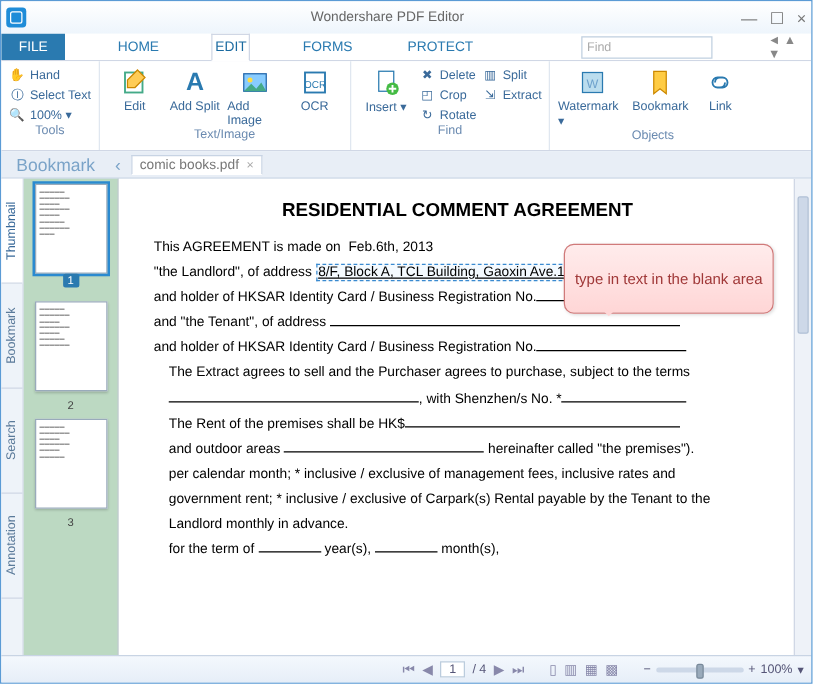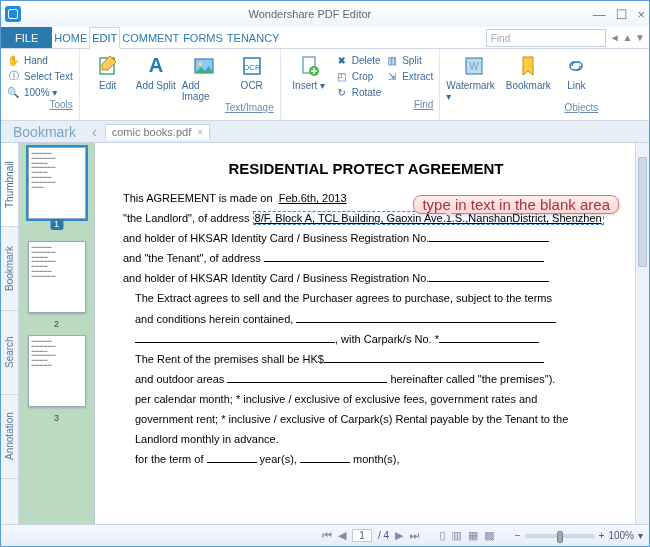--- a/index.html
+++ b/index.html
@@ -3,31 +3,31 @@
 <meta charset="utf-8">
 <style>
 * { box-sizing: border-box; margin: 0; padding: 0; font-family: "Segoe UI", Tahoma, sans-serif; }
 body { width: 650px; height: 547px; background: #fff; overflow: hidden; border: 1px solid #5b9bd5; }
 .titlebar { height: 26px; background: linear-gradient(#fff,#eef5fc); display: flex; align-items: center; padding: 0 4px; font-size: 11px; color: #333; }
 .titlebar .appicon { width: 16px; height: 16px; border-radius: 3px; background: #1e8cd8; margin-right: 6px; position: relative; }
 .titlebar .appicon::after { content:""; position:absolute; inset:3px; border:1.5px solid #fff; border-radius:2px; }
 .titlebar .title { flex: 1; text-align: center; color: #666; }
 .titlebar .winbtns { display: flex; gap: 10px; color: #777; }
 .titlebar .winbtns span { cursor: default; font-size: 13px; }
-.menubar { height: 22px; display: flex; align-items: stretch; background: #fff; border-bottom: 1px solid #d0d7e5; font-size: 11px; }
+.menubar { height: 22px; display: flex; align-items: stretch; background: #fff; border-bottom: 1px solid #d0d7e5; font-size: 11px; gap: 40px; }
 .menubar .file { background: #2a7ab0; color: #fff; padding: 0 14px; display: flex; align-items: center; }
 .menubar .tab { padding: 0 2px; display: flex; align-items: center; color: #2a7ab0; }
 .menubar .tab.active { border: 1px solid #d0d7e5; border-bottom: 1px solid #fff; margin-bottom: -1px; background: #fff; color: #1a6aa0; }
 .menubar .spacer { flex: 1; }
 .menubar .find { width: 120px; height: 18px; border: 1px solid #c0d0e0; margin: 2px 4px; font-size: 10px; padding: 0 4px; color: #aaa; display:flex; align-items:center; }
 .menubar .arrows { display:flex; align-items:center; gap:2px; color:#888; font-size:10px; padding-right:4px;}
 .ribbon { height: 72px; background: #fff; border-bottom: 1px solid #d0d7e5; display: flex; font-size: 10px; }
 .group { border-right: 1px solid #e0e7f0; padding: 2px 6px 0; display: flex; flex-direction: column; }
 .group .items { flex:1; display:flex; align-items:flex-start; gap:4px; }
-.group .lbl { text-align: right; color: #6a8ab0; font-size: 10px; padding-bottom: 17px; text-decoration: underline;}
+.group .lbl { text-align: center; color: #6a8ab0; font-size: 10px; padding-bottom: 17px;}
 .vbtn { display:flex; flex-direction:column; align-items:center; width:44px; padding-top:2px; color:#3a6a9a;}
 .vbtn .ic { width:26px; height:26px; display:flex; align-items:center; justify-content:center; margin-bottom:1px;}
 .smallcol { display:flex; flex-direction:column; gap:2px; padding-top:2px;}
 .smallcol div { display:flex; align-items:center; gap:3px; color:#3a6a9a; white-space:nowrap;}
 .smallcol .ic { width:14px; height:14px; display:inline-flex; align-items:center; justify-content:center;}
 .tabstrip { height: 22px; display:flex; align-items:center; background:#e8eef6; border-bottom:1px solid #c8d4e4; font-size:11px; padding-left:4px;}
 .tabstrip .bk { color:#7aa3c8; font-size:14px; padding:0 8px; display:flex; align-items:center; gap:4px;}
 .tabstrip .doc { background:#fff; border:1px solid #c8d4e4; border-bottom:1px solid #fff; margin-bottom:-1px; padding:1px 6px; display:flex; align-items:flex-end; gap:6px; color:#777;}
 .tabstrip .doc .x { color:#aaa; font-size:10px;}
 .workspace { display:flex; height: calc(547px - 26px - 22px - 72px - 22px - 22px - 2px); }
@@ -37,23 +37,23 @@
 .thumbpane { width:76px; background:#bcd9c2; border-right:1px solid #c0c8d0; overflow:hidden; padding:4px 0; display:flex; flex-direction:column; align-items:center; gap:6px;}
 .thumb { width:58px; background:#fff; border:1px solid #9ab; box-shadow:0 1px 2px rgba(0,0,0,.2); font-size:4px; padding:3px; color:#999; line-height:1.2; position:relative;}
 .thumb.sel { outline:2px solid #2a8ad0; }
 .thumb .pg { position:absolute; bottom:-12px; left:50%; transform:translateX(-50%); background:#2a7ab0; color:#fff; font-size:9px; padding:0 4px; border-radius:2px;}
 .pgnum { font-size:9px; color:#444; }
 .docarea { flex:1; position:relative; overflow:hidden; background:#fff;}
 .page { position:absolute; inset:0 14px 0 0; padding:10px 14px 10px 16px; font-family:"Times New Roman",serif; color:#000; font-size:11px; line-height:1.55; overflow:auto;}
 .page h1 { text-align:center; font-size:15px; font-weight:bold; margin:4px 0 10px;}
 .page p { margin:3px 0; }
 .u { display:inline-block; border-bottom:1px solid #000; min-width:90px; }
-.input1 { text-decoration:underline; }
+.input1 { }
 .input2 { text-decoration:underline; border:1px dashed #3a8ad0; padding:0 1px; background:#f4faff;}
-.callout { position:absolute; right:30px; top:52px; background:linear-gradient(#ffecec,#ffd6d6); border:1px solid #d07a7a; border-radius:8px; padding:0 8px; font-size:15px; color:#a03838; font-family:"Segoe UI",sans-serif; text-align:right; box-shadow:1px 1px 3px rgba(0,0,0,.15);}
+.callout { position:absolute; right:30px; top:52px; background:linear-gradient(#ffecec,#ffd6d6); border:1px solid #d07a7a; border-radius:8px; padding:20px 8px; font-size:12px; color:#a03838; font-family:"Segoe UI",sans-serif; text-align:right; box-shadow:1px 1px 3px rgba(0,0,0,.15);}
 .callout::after { content:""; position:absolute; left:30px; bottom:-8px; border:5px solid transparent; border-top-color:#ffd6d6;}
 .vscroll { position:absolute; right:0; top:0; bottom:0; width:14px; background:#eef2f8; border-left:1px solid #d0d7e5;}
 .vscroll .vthumb { position:absolute; left:2px; right:2px; top:14px; height:110px; background:#cdd8e8; border:1px solid #b0c0d5; border-radius:2px;}
 .statusbar { height:22px; background:linear-gradient(#f4f8fd,#e6eef8); border-top:1px solid #c8d4e4; display:flex; align-items:center; font-size:10px; color:#557; padding:0 6px; gap:6px;}
 .statusbar .sp { flex:1;}
 .statusbar .pgbox { border:1px solid #bcd; background:#fff; padding:0 6px;}
 .statusbar .navic { color:#88a; font-size:11px; }
 .statusbar .zoom { display:flex; align-items:center; gap:4px;}
 .statusbar .ztrack { width:70px; height:4px; background:#cdd8e8; border-radius:2px; position:relative;}
 .statusbar .ztrack::after { content:""; position:absolute; left:50%; top:-3px; width:4px; height:10px; background:#9ab; border:1px solid #789; border-radius:2px; transform:translateX(-50%);}
@@ -69,23 +69,22 @@
     <span>—</span>
     <span>☐</span>
     <span>×</span>
   </span>
 </div>
 
 <div class="menubar">
   <div class="file">FILE</div>
   <div class="tab">HOME</div>
   <div class="tab active">EDIT</div>
-  <div class="tab">COMMENT</div>
   <div class="tab">FORMS</div>
-  <div class="tab">TENANCY</div>
+  <div class="tab">PROTECT</div>
   <div class="spacer"></div>
   <div class="find">Find</div>
   <div class="arrows">◄ ▲ ▼</div>
 </div>
 
 <div class="ribbon">
   <div class="group">
     <div class="items">
       <div class="smallcol">
         <div>
@@ -247,32 +246,31 @@
       <div class="thumb sel" style="height:72px;">▬▬▬▬▬<br>▬▬▬▬▬▬<br>▬▬▬▬<br>▬▬▬▬▬▬<br>▬▬▬▬<br>▬▬▬▬▬<br>▬▬▬▬▬▬<br>▬▬▬<div class="pg">1</div></div>
     </div>
     <div style="height:10px"></div>
     <div class="thumb" style="height:72px;">▬▬▬▬▬<br>▬▬▬▬▬▬<br>▬▬▬▬<br>▬▬▬▬▬▬<br>▬▬▬▬<br>▬▬▬▬▬<br>▬▬▬▬▬▬</div>
     <div class="pgnum">2</div>
     <div class="thumb" style="height:72px;">▬▬▬▬▬<br>▬▬▬▬▬▬<br>▬▬▬▬<br>▬▬▬▬▬▬<br>▬▬▬▬<br>▬▬▬▬▬</div>
     <div class="pgnum">3</div>
   </div>
   <div class="docarea">
     <div class="page">
-      <h1>RESIDENTIAL PROTECT AGREEMENT</h1>
+      <h1>RESIDENTIAL COMMENT AGREEMENT</h1>
       <p style="text-indent:12px"><span>This AGREEMENT is made on</span>&nbsp;&nbsp;<span class="input1">Feb.6th, 2013</span></p>
       <p style="text-indent:12px"><span>"the Landlord", of address</span> <span class="input2">8/F, Block A, TCL Building, Gaoxin Ave.1.S.,NanshanDistrict, Shenzhen</span></p>
       <p style="text-indent:12px"><span>and holder of HKSAR Identity Card / Business Registration No.</span><span class="u" style="min-width:120px"></span></p>
       <p style="text-indent:12px"><span>and "the Tenant", of address</span> <span class="u" style="min-width:280px"></span></p>
       <p style="text-indent:12px"><span>and holder of HKSAR Identity Card / Business Registration No.</span><span class="u" style="min-width:120px"></span></p>
       <p style="text-indent:24px">The Extract agrees to sell and the Purchaser agrees to purchase, subject to the terms</p>
-      <p style="text-indent:24px"><span>and conditions herein contained,</span> <span class="u" style="min-width:260px"></span></p>
-      <p style="text-indent:24px"><span class="u" style="min-width:200px"></span><span>, with Carpark/s No. *</span><span class="u" style="min-width:100px"></span></p>
+      <p style="text-indent:24px"><span class="u" style="min-width:200px"></span><span>, with Shenzhen/s No. *</span><span class="u" style="min-width:100px"></span></p>
       <p style="text-indent:24px"><span>The Rent of the premises shall be HK$</span><span class="u" style="min-width:220px"></span></p>
       <p style="text-indent:24px"><span>and outdoor areas</span> <span class="u" style="min-width:160px"></span><span> hereinafter called "the premises").</span></p>
-      <p style="text-indent:24px"><span>per calendar month;  * inclusive / exclusive of exclusive fees, government rates and</span></p>
+      <p style="text-indent:24px"><span>per calendar month;  * inclusive / exclusive of management fees, inclusive rates and</span></p>
       <p style="text-indent:24px"><span>government rent; * inclusive / exclusive of Carpark(s) Rental payable by the Tenant to the</span></p>
       <p style="text-indent:24px"><span>Landlord monthly in advance.</span></p>
       <p style="text-indent:24px"><span>for the term of</span> <span class="u" style="min-width:50px"></span><span> year(s),</span> <span class="u" style="min-width:50px"></span><span> month(s),</span></p>
     </div>
     <div class="callout">type in text in the blank area</div>
     <div class="vscroll">
         <div class="vthumb"></div>
       </div>
   </div>
 </div>

